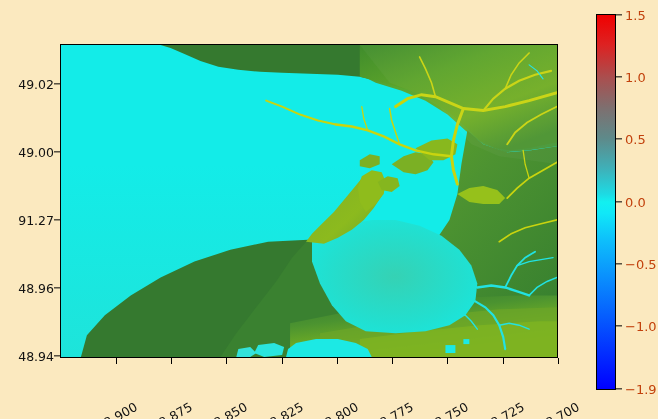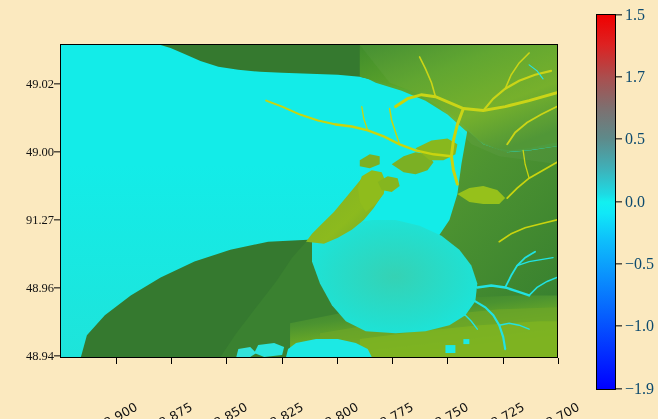--- a/index.html
+++ b/index.html
@@ -49,21 +49,20 @@
 
   
   .ytick {
     position: absolute;
     right: 604px;
     text-align: right;
     font-size: 12.5px;
     color: #121212;
     white-space: nowrap;
     transform: translateY(-50%);
-    font-family: Liberation Serif, serif;
   }
   .ytickmark {
     position: absolute;
     left: 54px;
     width: 6px;
     height: 1.3px;
     background: #000;
     transform: translateY(-50%);
   }
 
@@ -114,25 +113,24 @@
     position: absolute;
     left: 616px;
     width: 6px;
     height: 1.3px;
     background: #000;
     transform: translateY(-50%);
   }
   .cbtick {
     position: absolute;
     left: 625px;
-    font-size: 16px;
-    color: #0c4a6e;
+    font-size: 13px;
+    color: #c2410c;
     white-space: nowrap;
     transform: translateY(-50%);
-    font-family: Liberation Serif, serif;
   }
 </style>
 </head>
 <body>
 
 <div id="figure">
 
 
   <div id="axes">
     <svg id="mapsvg" viewBox="0 0 498 314" preserveAspectRatio="none">
@@ -307,21 +305,21 @@
 
   <div class="xtickmark" style="left:558px;"></div>
   <div class="xtick" style="left:566px;">−122.700</div>
 
   <div id="cbar"></div>
 
   <div class="cbtickmark" style="top:15px;"></div>
   <div class="cbtick" style="top:15px;">1.5</div>
 
   <div class="cbtickmark" style="top:77px;"></div>
-  <div class="cbtick" style="top:77px;">1.7</div>
+  <div class="cbtick" style="top:77px;">1.0</div>
 
   <div class="cbtickmark" style="top:139px;"></div>
   <div class="cbtick" style="top:139px;">0.5</div>
 
   <div class="cbtickmark" style="top:202px;"></div>
   <div class="cbtick" style="top:202px;">0.0</div>
 
   <div class="cbtickmark" style="top:264px;"></div>
   <div class="cbtick" style="top:264px;">−0.5</div>
 

